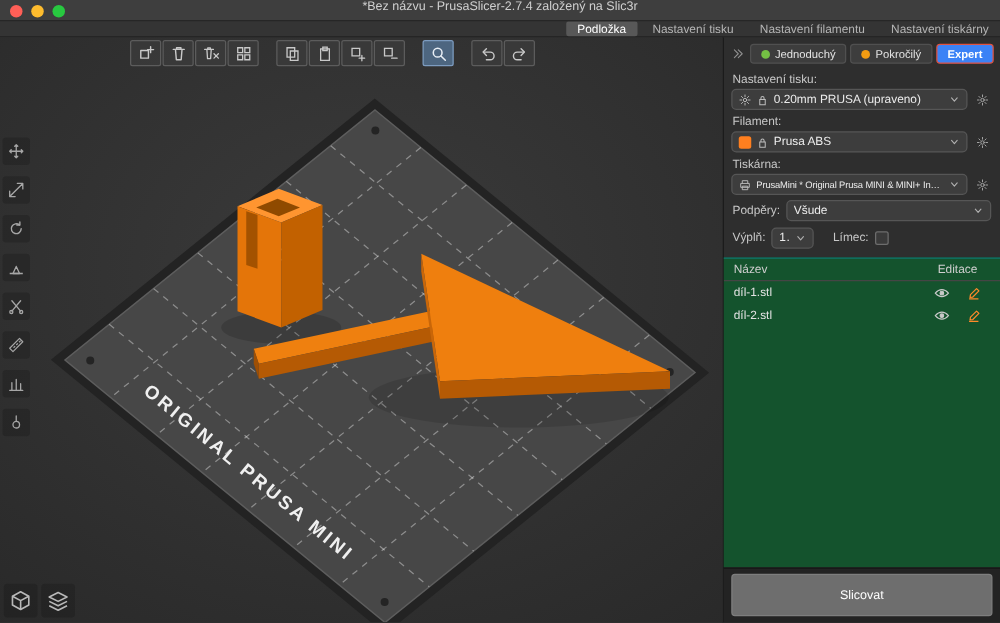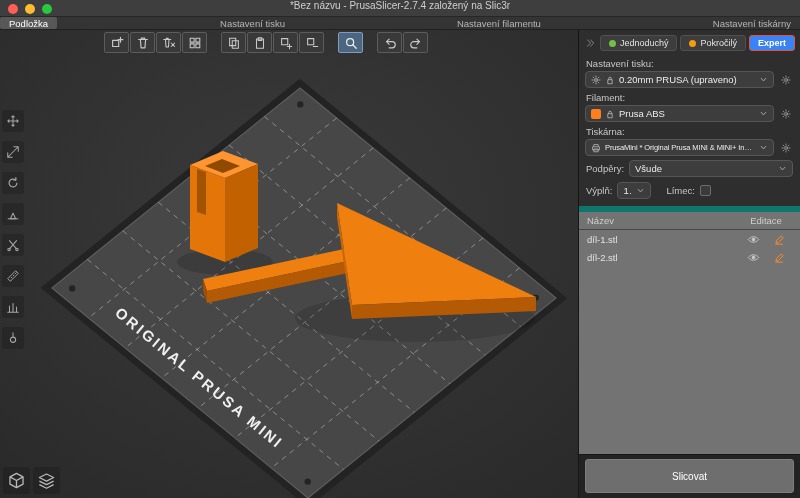--- a/index.html
+++ b/index.html
@@ -11,21 +11,21 @@
   }
   
   .titlebar { height:17px; background:#3e3e3e; border-bottom:1px solid #262626;
     display:flex; position:relative; }
   .lights { position:absolute; left:8px; top:3.5px; display:flex; gap:7px; }
   .light { width:10px; height:10px; border-radius:50%; }
   .light.red{background:#ff5f57}.light.yellow{background:#febc2e}.light.green{background:#28c840}
   .wtitle { flex:1; text-align:center; font-size:10px; color:#cfcfcf; }
   
   .tabbar { height:13px; background:#343434; border-bottom:1px solid #202020;
-    display:flex; justify-content:space-between; gap:3px; font-size:9.5px; }
+    display:flex; justify-content:flex-end; gap:3px; font-size:9.5px; }
   .tab { padding:0 9px; display:flex; align-items:center; color:#b5b5b5; }
   .tab.active { background:#585858; color:#fff; border-radius:2px; }
   
   .main { display:flex; height:468px; }
   .viewport { width:578px; position:relative; background:#303030; overflow:hidden; flex:none; }
   .scene { position:absolute; left:0; top:0; }
   
   .toolbar-top { position:absolute; left:104px; top:2px; display:flex; align-items:center; }
   .tbtn { width:25px; height:21px; background:rgba(58,58,58,.92); border:1px solid #5c5c5c;
     border-radius:2px; display:flex; align-items:center; justify-content:center;
@@ -62,21 +62,21 @@
   .combo .caret { width:9px; height:9px; color:#b0b0b0; flex:none; }
   .combo .cicon { color:#bdbdbd; }
   .gearbtn { width:16px; height:16px; color:#ababab; display:flex; align-items:center;
     justify-content:center; flex:none; }
   .swatch { width:10px; height:10px; border-radius:2px; background:#ff7f1f; flex:none; }
   .opt-row { display:flex; align-items:center; gap:5px; padding:3px 7px 2px; }
   .opt-label { color:#c8c8c8; flex:none; }
   .combo.narrow { flex:none; width:34px; }
   .checkbox { width:11px; height:11px; border:1px solid #6d6d6d; border-radius:2px;
     background:#3a3a3a; flex:none; }
-  .objlist { margin-top:5px; background:#737373; border-top:6px solid #0f766e; flex:1;
+  .objlist { margin-top:5px; background:#14532d; border-top:1px solid #0f766e; flex:1;
     display:flex; flex-direction:column; overflow:hidden; }
   .objhead { display:flex; align-items:center; padding:3px 8px; border-bottom:1px solid #454545;
     color:#cfcfcf; }
   .objhead .c1 { flex:1; }
   .objhead .c2 { width:52px; text-align:center; }
   .objrow { display:flex; align-items:center; padding:3px 8px 2px; color:#e2e2e2; }
   .objrow .c1 { flex:1; }
   .cellicon { width:26px; display:flex; justify-content:center; }
   .eye-ic { width:13px; height:13px; color:#c9c9c9; }
   .edit-ic { width:12px; height:12px; color:#ff8a2a; }

